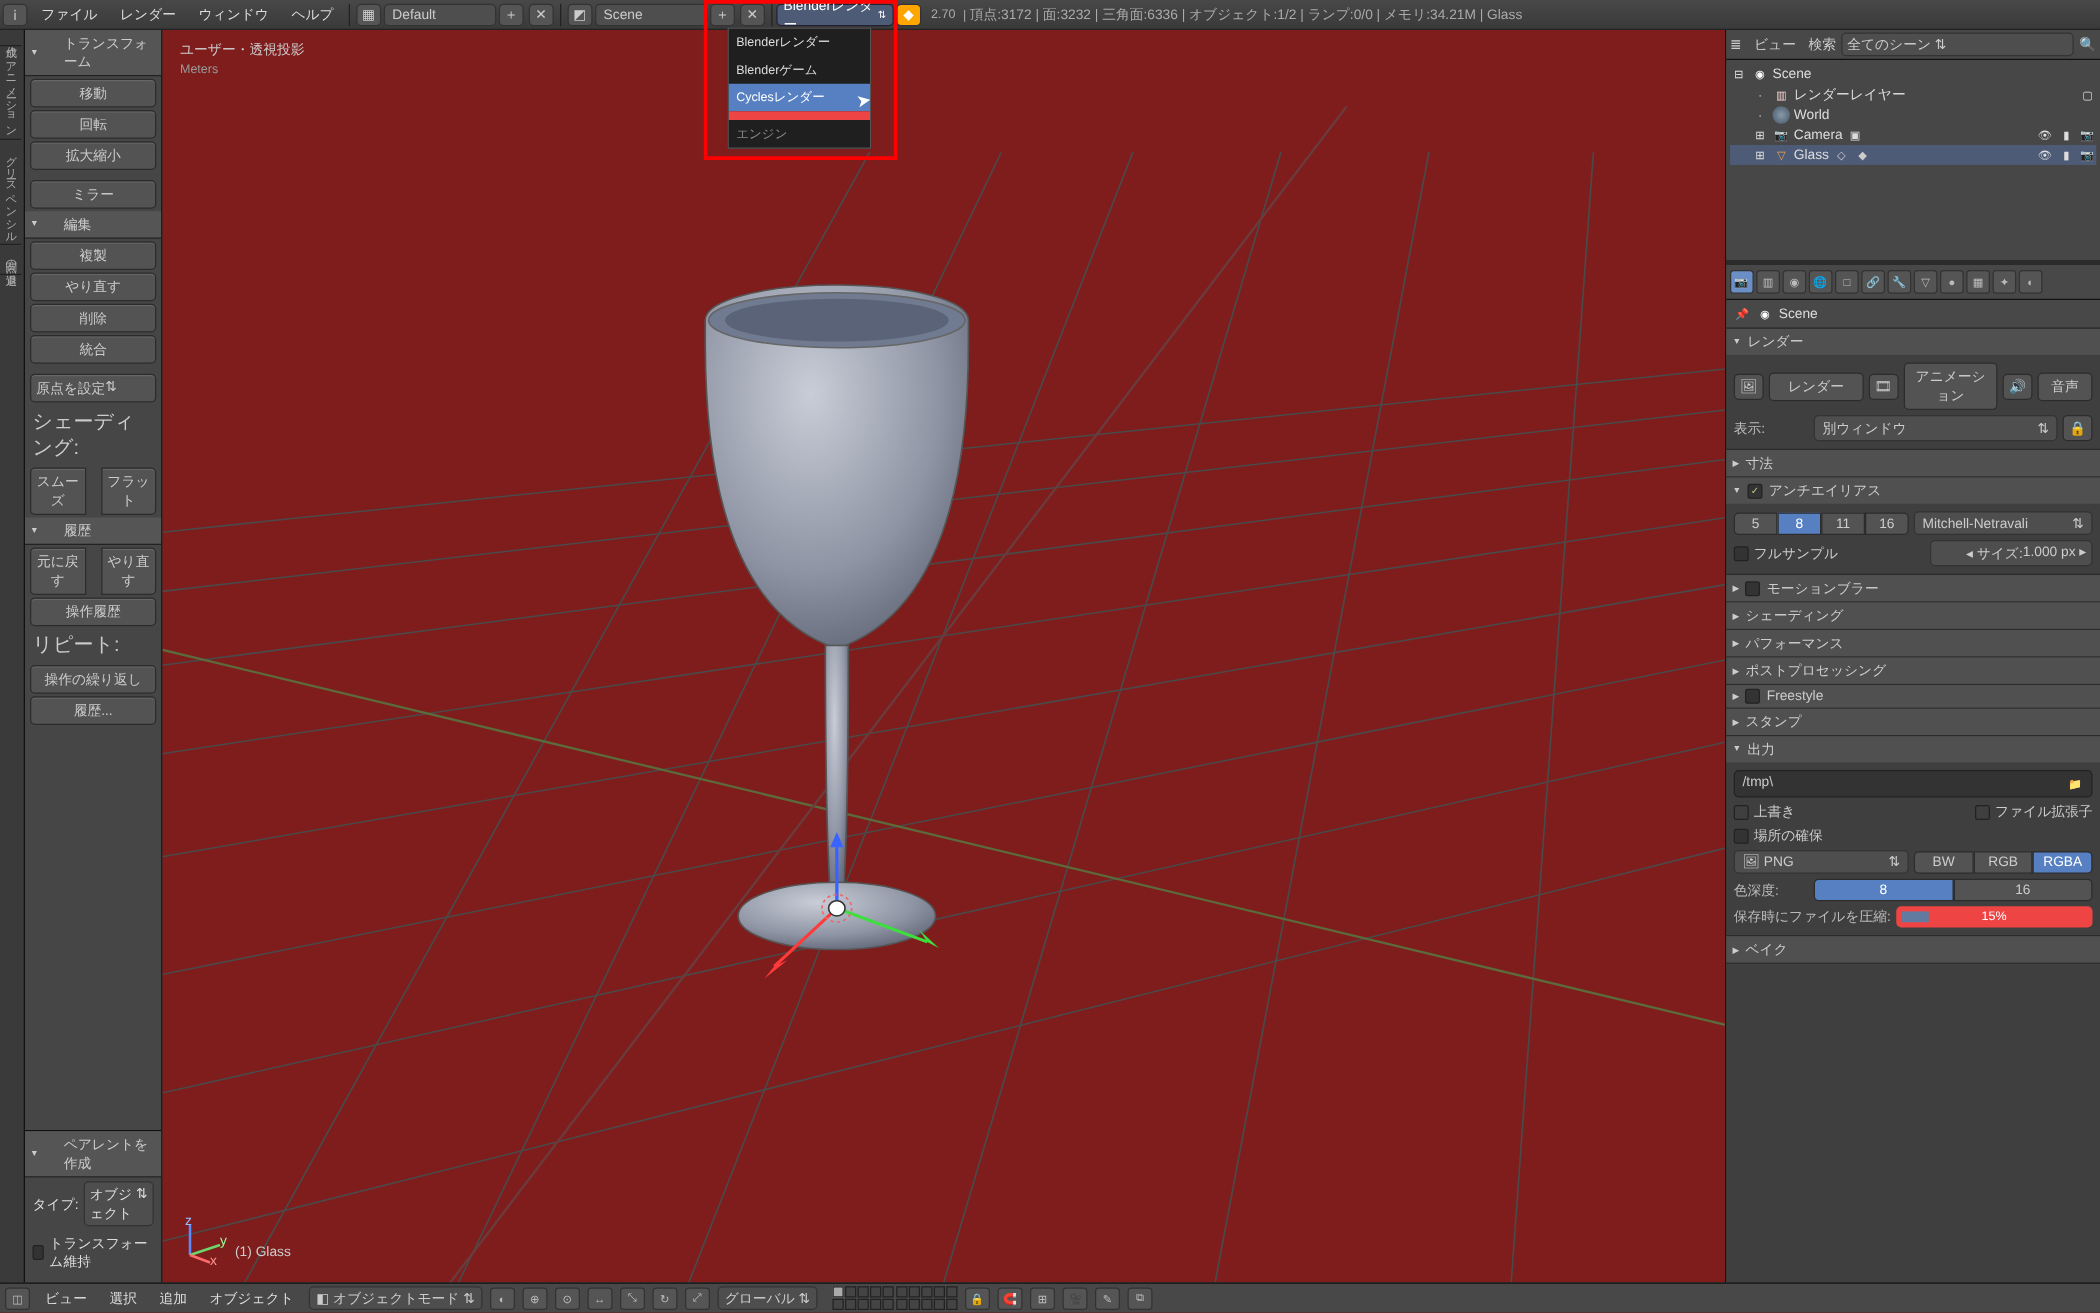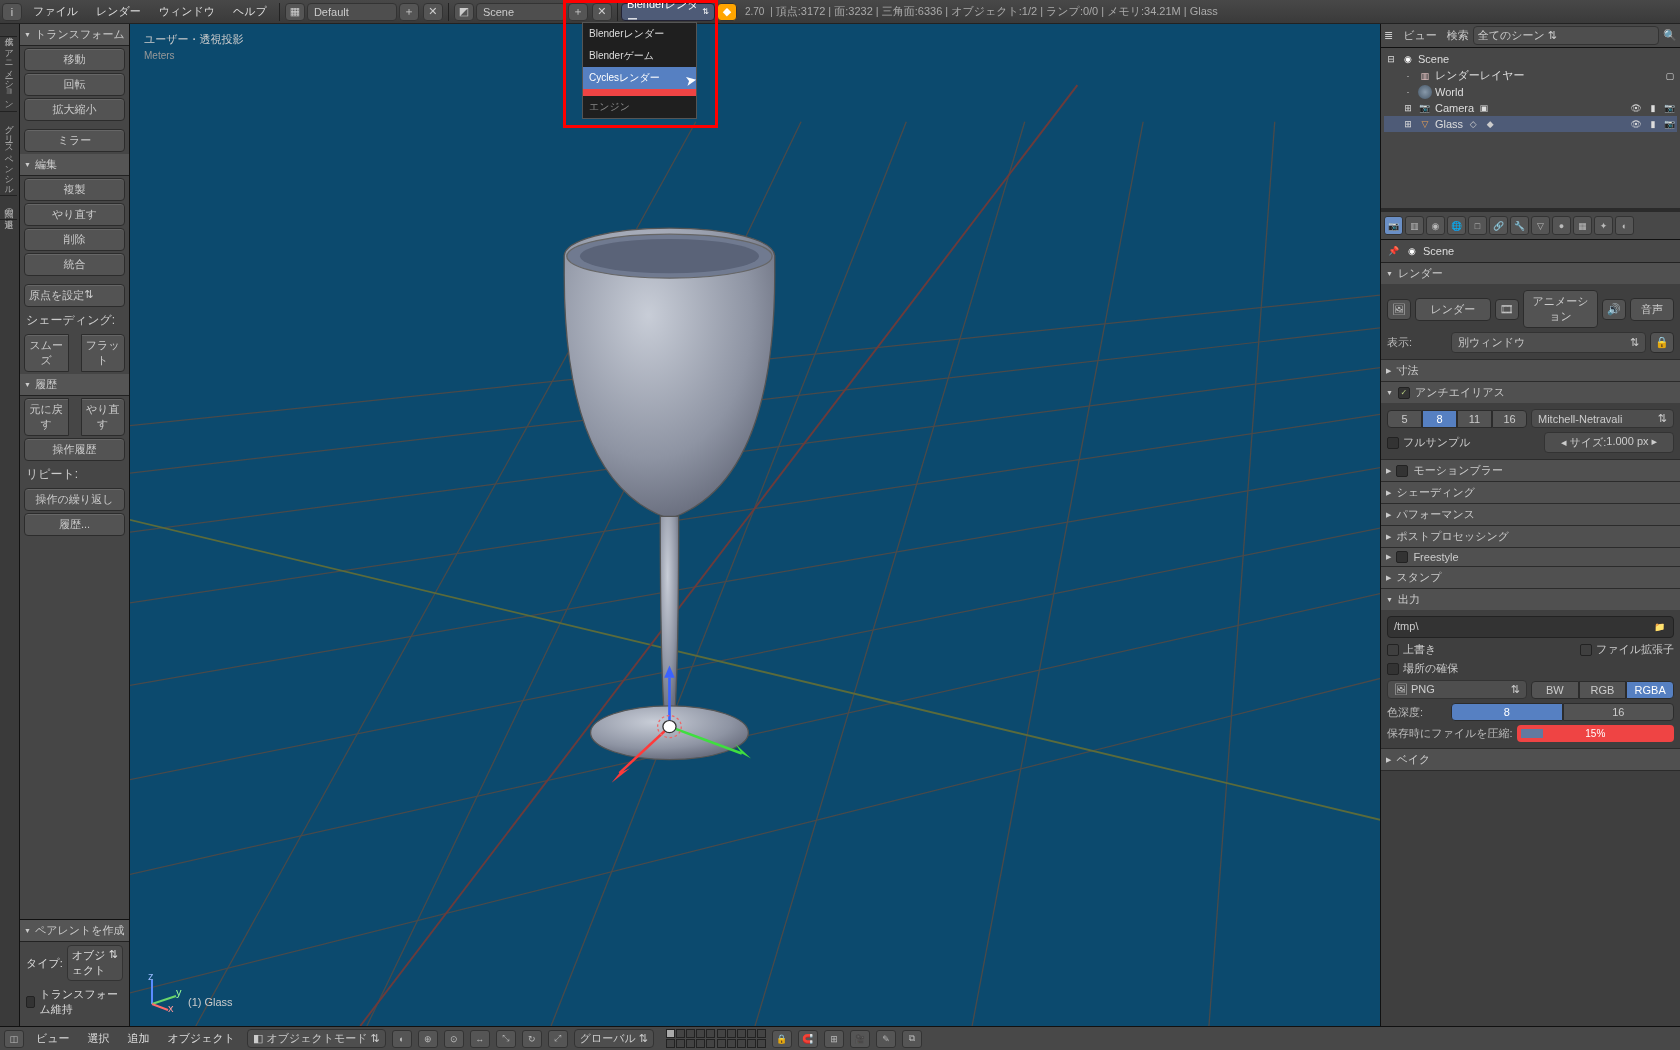--- a/index.html
+++ b/index.html
@@ -18,33 +18,33 @@
 .engine-dropdown .opt { padding: 4px 6px; color: #ddd; font-size: 10px; }
 .engine-dropdown .opt.hover { background: #5680c2; color: #fff; }
 .engine-dropdown .opt.cat { color: #888; border-top: 7px solid #ef4444; }
 .red-box { position: absolute; top: 0; left: 563px; width: 155px; height: 128px; border: 3px solid #f00; z-index: 40; pointer-events: none; }
 
 
 .workspace { position: absolute; top: 24px; left: 0; right: 0; bottom: 24px; display: flex; }
 .left-col { width: 20px; background: #3a3a3a; border-right: 1px solid #111; }
 .left-col .vtab { writing-mode: vertical-rl; text-orientation: upright; padding: 6px 2px; color: #aaa; border-bottom: 1px solid #222; font-size: 9px; text-align:center; }
 .tool-col { width: 110px; background: #464646; border-right: 1px solid #111; overflow: hidden; position:relative; }
-.tool-col .panel-header { background: #555; padding: 3px 4px; display: flex; align-items: center; gap: 4px; border-bottom: 1px solid #222; }
+.tool-col .panel-header { background: #555; padding: 3px 4px; display: flex; align-items: center; gap: 20px; border-bottom: 1px solid #222; }
 .tool-col .panel-header .tri { font-size: 7px; }
 .tool-col .btn { background: #535353; border: 1px solid #2c2c2c; border-radius: 4px; margin: 2px 4px; padding: 3px 4px; color: #ccc; text-align: center; box-shadow: inset 0 1px 0 #666; }
 .tool-col .btn-row { display:flex; margin:2px 4px; gap:12px; }
 .tool-col .btn-row .btn { margin:0; flex:1; border-radius:0; }
 .tool-col .btn-row .btn:first-child{border-radius:4px 0 0 4px;}
 .tool-col .btn-row .btn:last-child{border-radius:0 4px 4px 0;}
-.tool-col .section-title { color: #ccc; padding: 3px 6px; font-size: 12px; }
+.tool-col .section-title { color: #ccc; padding: 3px 6px; font-size: 16px; }
 .tool-col .label-row { padding: 3px 6px; color:#ddd; display:flex; align-items:center; gap:4px; }
 .tool-col .dropdown { background:#4e4e4e; border:1px solid #333; border-radius:4px; padding:2px 4px; flex:1; display:flex; justify-content:space-between;}
 .tool-bottom { position:absolute; bottom:0; left:0; right:0; background:#464646; border-top:1px solid #111; }
 
-.viewport-col { flex: 1; background: #0c4a6e; position: relative; overflow: hidden; }
+.viewport-col { flex: 1; background: #7f1d1d; position: relative; overflow: hidden; }
 .viewport-overlay-tl { position: absolute; top: 8px; left: 14px; color: #ccc; }
 .viewport-overlay-tl2 { position: absolute; top: 26px; left: 14px; color: #999; font-size:10px; }
 .obj-name { position: absolute; bottom: 18px; left: 58px; color: #ccc; }
 .axis-widget { position: absolute; bottom: 14px; left: 14px; width: 40px; height: 40px; }
 
 .viewport-svg { position:absolute; inset:0; width:100%; height:100%; }
 
 .right-col { width: 300px; display: flex; flex-direction: column; background: #393939; border-left: 1px solid #111; }
 .outliner-header { height: 24px; background: #484848; display: flex; align-items: center; gap: 4px; padding: 0 3px; border-bottom: 1px solid #111; }
 .outliner-header .label, .props-header .label { flex:0 0 auto; padding:0 6px; }
@@ -402,21 +402,21 @@
             </div>
             <span class="drop">
                 <span>Mitchell-Netravali</span>
                 <span>⇅</span>
               </span>
           </div>
           <div class="row">
             <span class="chk" style="width:12px;height:12px;background:#333;border:1px solid #222;border-radius:2px"></span>
             <span>フルサンプル</span>
             <span style="flex:1"></span>
-            <span class="num" style="flex:0 0 130px;display:flex;justify-content:center">
+            <span class="num" style="flex:0 0 130px;display:flex;justify-content:flex-end">
                 <span>◂ サイズ:</span>
                 <span>1.000 px ▸</span>
               </span>
           </div>
         </div>
       </div>
 
       <div class="panel">
           <div class="ph">
             <span class="tri">▶</span>

